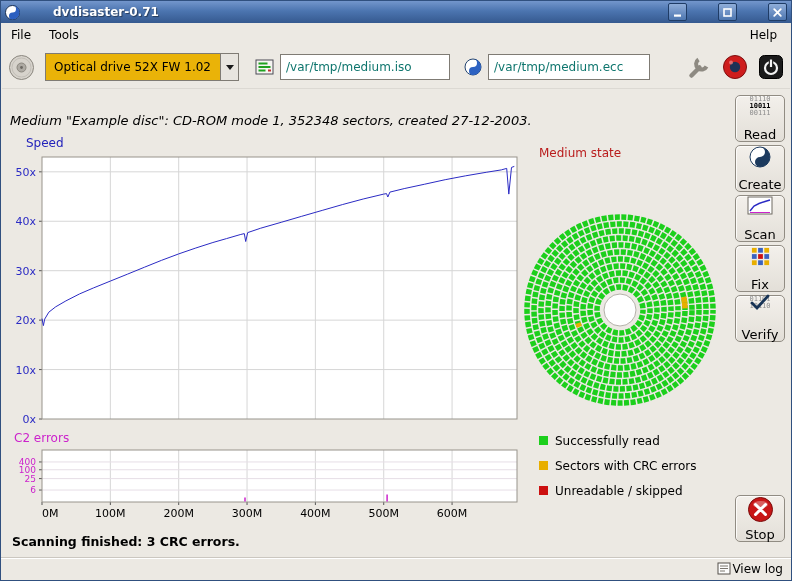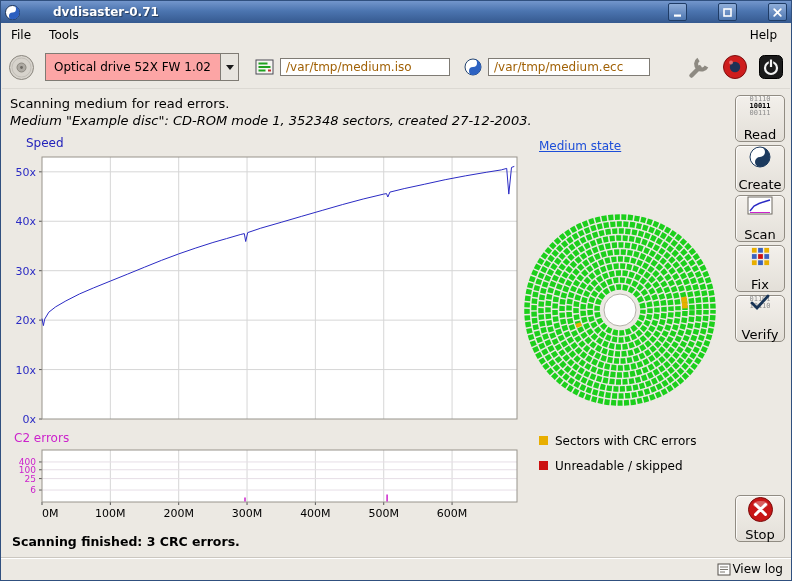--- a/index.html
+++ b/index.html
@@ -6,50 +6,50 @@
   body{width:792px;height:581px;font-family:"DejaVu Sans","Liberation Sans",sans-serif;font-size:12px;background:#d8d8d8;}
   .window{position:relative;width:792px;height:581px;background:#ece9e3;border:1px solid #30507f;overflow:hidden;box-sizing:border-box;}
   .titlebar{position:absolute;top:0;left:0;width:100%;height:22px;background:linear-gradient(180deg,#7396cc 0%,#4c75b0 45%,#35598f 100%);display:flex;align-items:center;padding:0 4px;box-sizing:border-box;gap:28px;}
   .title-text{flex:1;margin-left:5px;color:#fff;font-weight:bold;font-size:12px;text-shadow:1px 1px 1px rgba(0,0,0,.45);white-space:nowrap;}
   .winbtn{width:17px;height:16px;margin-left:3px;border:1px solid #1f3c66;border-radius:2px;background:linear-gradient(180deg,#8fadd9,#4d76b0);display:flex;align-items:center;justify-content:center;cursor:pointer;flex:none;}
   .menubar{position:absolute;top:23px;left:1px;right:1px;height:22px;display:flex;align-items:center;background:#ece9e3;}
   .menu-item{padding:3px 9px;cursor:pointer;}
   .menu-help{margin-left:auto;margin-right:4px;}
   .toolbar{position:absolute;top:45px;left:1px;right:1px;height:43px;display:flex;align-items:center;background:#ece9e3;border-bottom:1px solid #dcd9d3;box-sizing:border-box;}
   .tool-gap{flex:1;}
-  .combo{height:26px;margin-left:10px;border:1px solid #7f7b74;background:#fca5a5;display:flex;align-items:stretch;cursor:pointer;}
+  .combo{height:26px;margin-left:10px;border:1px solid #7f7b74;background:#eab308;display:flex;align-items:stretch;cursor:pointer;}
   .combo-text{display:flex;align-items:center;padding:0 9px 0 8px;}
   .combo-arrow{width:17px;border-left:1px solid #7f7b74;background:#e8e5df;display:flex;align-items:center;justify-content:center;}
   .caret-down{width:0;height:0;border-left:4px solid transparent;border-right:4px solid transparent;border-top:5px solid #1a1a1a;}
-  .entry{height:18px;border:1px solid #7f7b74;background:#fff;padding:0 5px;font-size:12px;font-family:"DejaVu Sans","Liberation Sans",sans-serif;color:#a16207;box-sizing:border-box;}
+  .entry{height:26px;border:1px solid #7f7b74;background:#fff;padding:0 5px;font-size:12px;font-family:"DejaVu Sans","Liberation Sans",sans-serif;color:#0f766e;box-sizing:border-box;}
   #iso-entry{width:170px;margin-left:6px;}
   #ecc-entry{width:162px;margin-left:6px;}
   .tool-icon{flex:none;display:flex;align-items:center;justify-content:center;cursor:pointer;}
   .content{position:absolute;top:89px;left:1px;right:1px;height:468px;background:#ece9e3;}
   .status-1{position:absolute;top:6px;left:8px;font-size:13px;}
   .status-2{position:absolute;top:23px;left:8px;font-size:13px;font-style:italic;}
   .chart-svg{position:absolute;top:44px;left:0;}
-  .medium-label{position:absolute;top:49px;left:537px;font-size:12px;color:#1d4ed8;text-decoration:underline;}
+  .medium-label{position:absolute;top:56px;left:537px;font-size:12px;color:#b91c1c;}
   .disc-svg{position:absolute;top:122px;left:520px;}
   .legend{position:absolute;top:338px;left:537px;}
   .legend-row{display:flex;align-items:center;height:25px;}
   .legend-swatch{width:9px;height:9px;margin-right:7px;flex:none;}
   .legend-label{font-size:12px;}
   .result-text{position:absolute;top:444px;left:10px;font-size:12.5px;font-weight:bold;}
   .sidebar{position:absolute;top:0;right:5px;width:50px;height:100%;}
   .side-btn{position:absolute;left:0;width:50px;height:47px;background:linear-gradient(180deg,#f3f0eb,#e3dfd8);border:1px solid #918c83;border-radius:5px;box-shadow:inset 1px 1px 0 #fcfbf9;display:flex;flex-direction:column;align-items:center;justify-content:space-between;cursor:pointer;box-sizing:border-box;}
   .sb-read{top:5px;} .sb-create{top:55px;} .sb-scan{top:105px;} .sb-fix{top:155px;} .sb-verify{top:205px;} .sb-stop{top:405px;}
   .side-label{font-size:13px;line-height:13px;color:#000;}
   .bin{display:block;font-family:"DejaVu Sans Mono","Liberation Mono",monospace;font-size:7px;line-height:7px;}
   .bin-dim{color:#8d8d8d;}
   .bin-strong{color:#000;font-weight:bold;}
   .verify-icon{position:relative;width:26px;height:16px;text-align:center;}
   .verify-check{position:absolute;left:2px;top:-2px;}
   .statusbar{position:absolute;bottom:0;left:0;width:100%;height:23px;background:#ece9e3;border-top:1px solid #cbc7c0;box-shadow:inset 0 1px 0 #fff;display:flex;align-items:center;justify-content:flex-end;padding:0 8px;box-sizing:border-box;}
-  .viewlog{display:flex;align-items:flex-end;gap:1px;cursor:pointer;font-size:12px;}
+  .viewlog{display:flex;align-items:flex-start;gap:1px;cursor:pointer;font-size:12px;}
   svg text{font-family:"DejaVu Sans","Liberation Sans",sans-serif;}
 </style>
 </head>
 <body>
 
 <div class="window">
 
   <div class="titlebar">
     <span class="tool-icon">
       <svg width="15" height="15" viewBox="0 0 16 16">
@@ -135,21 +135,20 @@
       <svg width="26" height="26" viewBox="0 0 26 26">
         <rect x="1.5" y="1.5" width="23" height="23" rx="5" fill="#1a1a1a" stroke="#000"></rect>
         <circle cx="13" cy="14" r="6" fill="none" stroke="#f2f2f2" stroke-width="2.2"></circle>
         <rect x="10.8" y="6" width="4.4" height="4.5" fill="#1a1a1a"></rect>
         <line x1="13" y1="5.5" x2="13" y2="13" stroke="#f2f2f2" stroke-width="2.2"></line>
       </svg>
     </span>
   </div>
 
   <div class="content">
-    <div class="status-1">Scanning medium for read errors.</div>
     <div class="status-2">Medium "Example disc": CD-ROM mode 1, 352348 sectors, created 27-12-2003.</div>
 
     <svg class="chart-svg" width="530" height="392">
         <rect x="40" y="23" width="475" height="262" fill="#ffffff"></rect>
         <rect x="40" y="316" width="475" height="52" fill="#ffffff"></rect>
         <line x1="40" y1="368" x2="40" y2="371" stroke="#555555"></line>
         <text x="40" y="383" fill="#000000" font-size="11" text-anchor="start">0M</text>
         <line x1="108.34532374100719" y1="23" x2="108.34532374100719" y2="285" stroke="#d6d6d6"></line>
         <line x1="108.34532374100719" y1="316" x2="108.34532374100719" y2="368" stroke="#d6d6d6"></line>
         <line x1="108.34532374100719" y1="368" x2="108.34532374100719" y2="371" stroke="#555555"></line>
@@ -226,20 +225,24 @@
         <circle cx="98" cy="98" r="79" fill="none" stroke="#1ccf1c" stroke-width="5.5" stroke-dasharray="5.12 1.5" stroke-dashoffset="6.90"></circle>
         <circle cx="98" cy="98" r="86" fill="none" stroke="#1ccf1c" stroke-width="5.5" stroke-dasharray="5.09 1.5" stroke-dashoffset="0.60"></circle>
         <circle cx="98" cy="98" r="93" fill="none" stroke="#1ccf1c" stroke-width="5.5" stroke-dasharray="5.07 1.5" stroke-dashoffset="1.30"></circle>
         <path d="M57.4,114.9 A44,44 0 0 1 56.0,111.2" fill="none" stroke="#e8ae00" stroke-width="5.5"></path>
         <path d="M161.7,84.9 A65,65 0 0 1 162.6,90.8" fill="none" stroke="#e8ae00" stroke-width="5.5"></path>
         <path d="M162.6,90.5 A65,65 0 0 1 163.0,96.4" fill="none" stroke="#e8ae00" stroke-width="5.5"></path>
       </svg>
 
     <div class="legend">
       <div class="legend-row">
+        <span class="legend-swatch" style="background: rgb(28, 207, 28);"></span>
+        <span class="legend-label">Successfully read</span>
+      </div>
+      <div class="legend-row">
         <span class="legend-swatch" style="background: rgb(232, 174, 0);"></span>
         <span class="legend-label">Sectors with CRC errors</span>
       </div>
       <div class="legend-row">
         <span class="legend-swatch" style="background: rgb(204, 16, 16);"></span>
         <span class="legend-label">Unreadable / skipped</span>
       </div>
     </div>
 
     <div class="result-text">Scanning finished: 3 CRC errors.</div>

